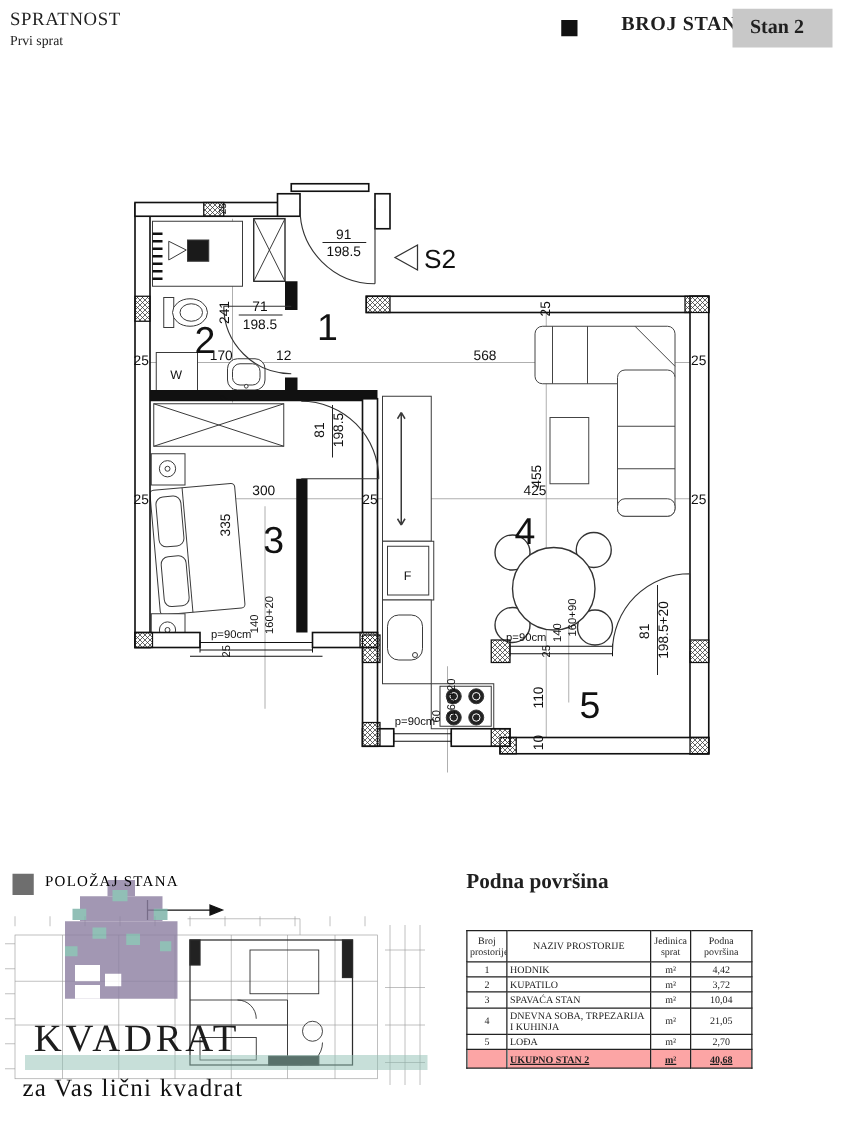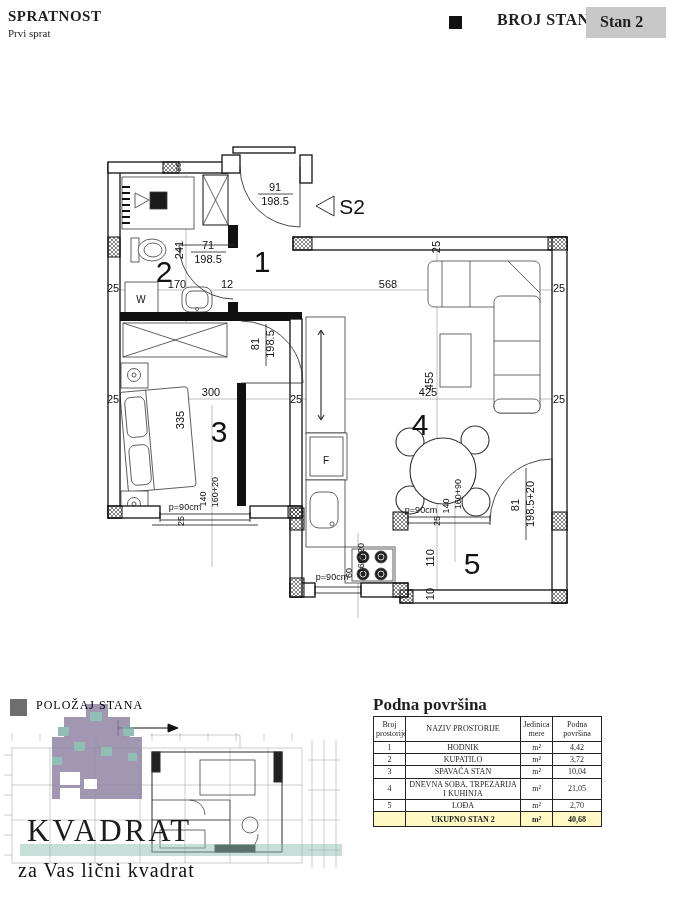--- a/index.html
+++ b/index.html
@@ -1,38 +1,38 @@
 <!DOCTYPE html>
 <html><head>
 <meta charset="utf-8">
 <style>
   html,body{margin:0;padding:0;}
   body{width:676px;height:900px;position:relative;background:#ffffff;overflow:hidden;
        font-family:"Liberation Serif",serif;color:#1f1f1f;}
   .abs{position:absolute;}
   
-  .h-title{left:8px;top:8px;font-size:15px;font-weight:bold;letter-spacing:.5px;}
+  .h-title{left:8px;top:8px;font-size:15px;font-weight:normal;letter-spacing:.5px;}
   .h-sub{left:8px;top:27px;font-size:11px;}
   .bullet{width:13px;height:13px;background:#111;}
   .bullet-broj{left:449px;top:16px;}
   .h-broj{left:470px;top:11px;font-size:16px;font-weight:bold;letter-spacing:.5px;margin-left:27px;}
   .stan-box{left:586px;top:7px;width:80px;height:31px;background:#c8c8c8;}
   .stan-box span{display:block;padding:6px 0 0 14px;font-size:16px;font-weight:bold;}
   
   .bullet-poz{left:10px;top:699px;width:17px;height:17px;background:#6e6e6e;}
   .h-poz{left:36px;top:698px;font-size:12px;font-weight:normal;letter-spacing:1px;color:#000000;}
   
   .h-tab{left:373px;top:695px;font-size:17px;font-weight:bold;}
-  table.areas{left:373px;top:716px;width:228px;border-collapse:collapse;
+  table.areas{left:373px;top:744px;width:228px;border-collapse:collapse;
               font-size:8px;line-height:1.15;table-layout:fixed;}
   table.areas td{border:1px solid #222;padding:1px 2px;vertical-align:middle;
-                 overflow:hidden;text-align:center;}
+                 overflow:hidden;}
   table.areas .c{text-align:center;}
   table.areas .head td{height:22px;text-align:center;}
-  table.areas .tot td{background:#fef9c3;font-weight:bold;height:12px;}
+  table.areas .tot td{background:#fca5a5;font-weight:bold;height:12px;text-decoration:underline;}
   col.c1{width:32px;}col.c2{width:115px;}col.c3{width:32px;}col.c4{width:49px;}
   svg text{font-family:"Liberation Sans",sans-serif;fill:#111;}
   svg .ser{font-family:"Liberation Serif",serif;}
 </style>
 </head>
 <body>
 
 <div class="abs h-title">SPRATNOST</div>
 <div class="abs h-sub">Prvi sprat</div>
 <div class="abs bullet bullet-broj"></div>
@@ -318,21 +318,21 @@
   <colgroup>
       <col class="c1">
       <col class="c2">
       <col class="c3">
       <col class="c4">
     </colgroup>
   <tbody>
       <tr class="head">
     <td>Broj prostorije</td>
     <td>NAZIV PROSTORIJE</td>
-    <td>Jedinica mere</td>
+    <td>Jedinica sprat</td>
     <td>Podna površina</td>
   </tr>
   <tr>
     <td class="c">1</td>
     <td>HODNIK</td>
     <td class="c">m²</td>
     <td class="c">4,42</td>
   </tr>
   <tr>
     <td class="c">2</td>

